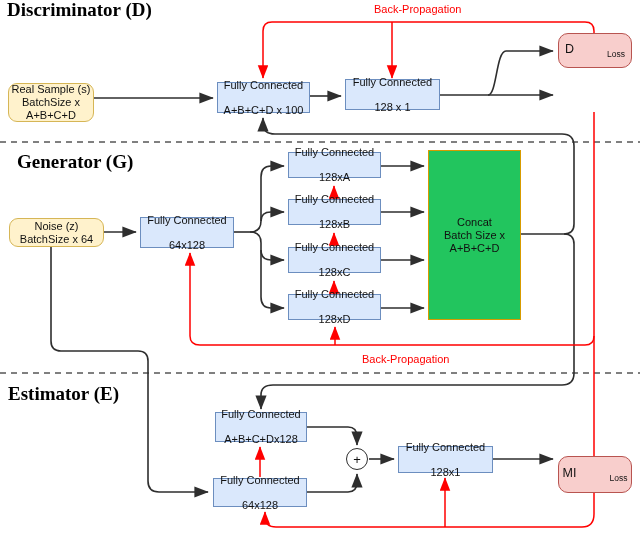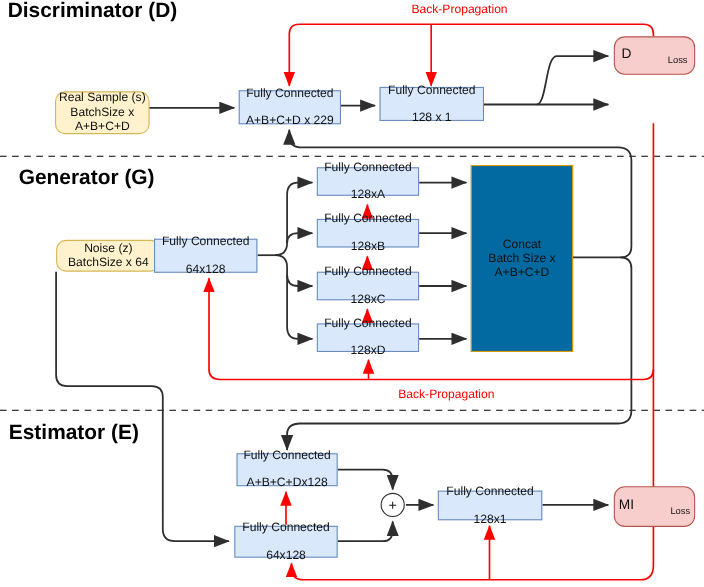--- a/index.html
+++ b/index.html
@@ -6,25 +6,25 @@
   .canvas{position:relative;width:640px;height:534px;background:#ffffff;
           font-family:"Liberation Sans",sans-serif;overflow:hidden;}
   svg.wires{position:absolute;left:0;top:0;}
   .k{stroke:#2e2e2e;stroke-width:1.6;fill:none;}
   .r{stroke:#ff0000;stroke-width:1.5;fill:none;}
   .sep{stroke:#000000;stroke-width:1;stroke-dasharray:6 5;fill:none;}
   .box{position:absolute;display:flex;flex-direction:column;align-items:center;
        justify-content:center;text-align:center;font-size:11px;line-height:13px;
        color:#111;box-sizing:border-box;}
   .blue{background:#DAE8FC;border:1px solid #6C8EBF;gap:12px;}
-  .yellow{background:#FFF2CC;border:1px solid #D6B656;border-radius:9px;margin-left:42px;}
-  .orange{background:#0369a1;border:1px solid #D79B00;}
+  .yellow{background:#FFF2CC;border:1px solid #D6B656;border-radius:9px;}
+  .orange{background:#22c55e;border:1px solid #D79B00;}
   .pink{background:#F8CECC;border:1px solid #B85450;border-radius:10px;font-size:12.5px;}
   .pink sub{font-size:8.5px;line-height:1;margin-left:33px;}
-  .sec-title{position:absolute;font-weight:bold;font-size:19px;color:#000;white-space:nowrap;}
+  .sec-title{position:absolute;font-weight:bold;font-size:19px;color:#000;white-space:nowrap;font-family:Liberation Serif, serif;}
   .bp{position:absolute;color:#ff0000;font-size:11px;white-space:nowrap;}
   .plus{position:absolute;left:346px;top:448px;width:22px;height:22px;
         border:1.5px solid #2e2e2e;border-radius:50%;background:#fff;display:flex;
         align-items:center;justify-content:center;font-size:13px;color:#111;box-sizing:border-box;}
 </style>
 </head>
 <body>
 
 <div class="canvas">
 
@@ -94,21 +94,21 @@
   <div class="bp" style="left:374px;top:3px">Back-Propagation</div>
   <div class="bp" style="left:362px;top:353px">Back-Propagation</div>
 
   <div class="box yellow" style="left:8px;top:83px;width:86px;height:39px">
     <div>Real Sample (s)</div>
     <div>BatchSize x</div>
     <div>A+B+C+D</div>
   </div>
   <div class="box blue" style="left:217px;top:82px;width:93px;height:31px">
     <div>Fully Connected</div>
-    <div>A+B+C+D x 229</div>
+    <div>A+B+C+D x 100</div>
   </div>
   <div class="box blue" style="left:345px;top:79px;width:95px;height:31px">
     <div>Fully Connected</div>
     <div>128 x 1</div>
   </div>
   <div class="box pink" style="left:558px;top:33px;width:74px;height:35px">
     <div><span>D</span><sub>Loss</sub></div>
   </div>
 
   <div class="box yellow" style="left:9px;top:218px;width:95px;height:29px">
@@ -147,17 +147,17 @@
   </div>
   <div class="box blue" style="left:213px;top:478px;width:94px;height:29px">
     <div>Fully Connected</div>
     <div>64x128</div>
   </div>
   <div class="plus">+</div>
   <div class="box blue" style="left:398px;top:446px;width:95px;height:27px">
     <div>Fully Connected</div>
     <div>128x1</div>
   </div>
-  <div class="box pink" style="left:558px;top:442px;width:74px;height:37px">
+  <div class="box pink" style="left:558px;top:456px;width:74px;height:37px">
     <div><span>MI</span><sub>Loss</sub></div>
   </div>
 
 </div>
 
 </body></html>

